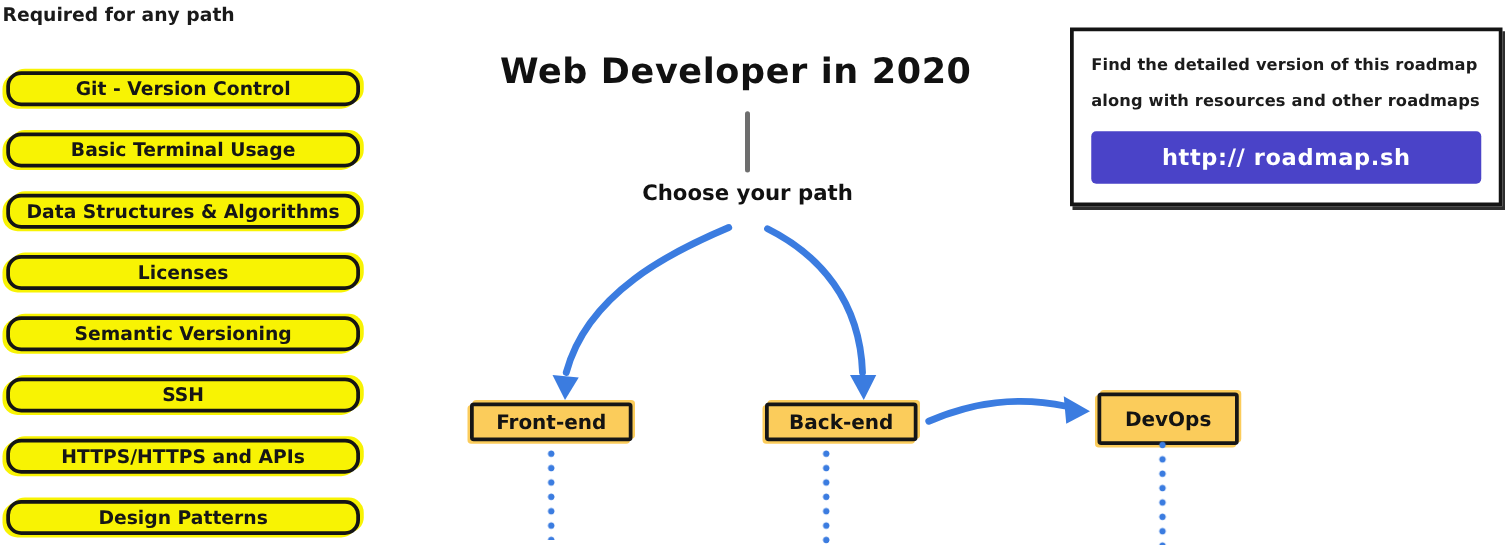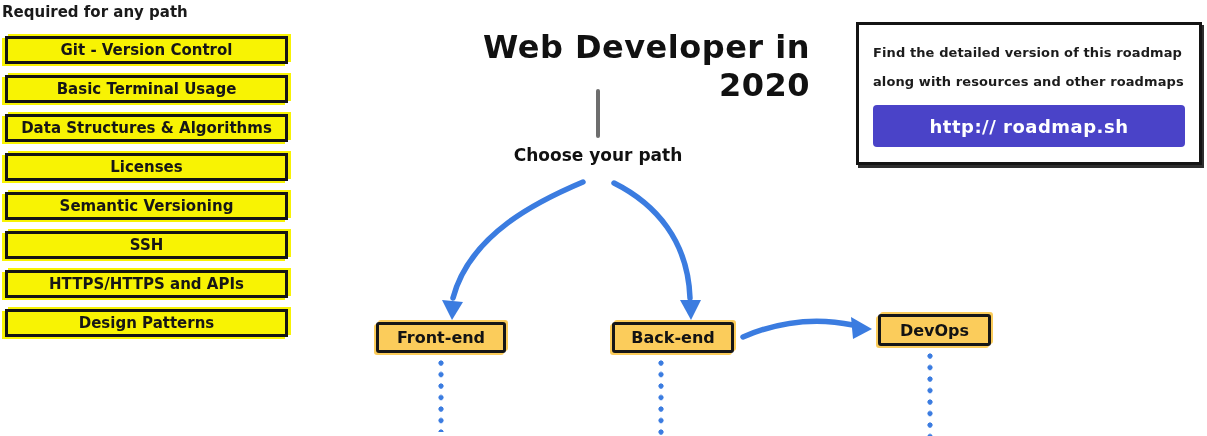--- a/index.html
+++ b/index.html
@@ -19,30 +19,30 @@
 
   
   .req-heading {
     position: absolute; left: 2px; top: 3px;
     font-size: 15px; font-weight: bold; color: var(--ink);
   }
   .req-col { position: absolute; left: 5px; top: 36px; width: 283px; }
   .req-box {
     width: 283px; height: 28px; margin-bottom: 11px;
     background: var(--highlight-yellow);
-    border: 3px solid #141414; border-radius: 0;
+    border: 3px solid #141414; border-radius: 12px;
     box-shadow: 3px -2px 0 var(--highlight-yellow), -3px 2px 0 var(--highlight-yellow);
     display: flex; align-items: center; justify-content: center;
-    font-size: 15px; font-weight: bold; color: #161616;
+    font-size: 15px; font-weight: bold; color: #161616; margin-top: 21px;
   }
 
   
   .title {
-    position: absolute; left: 400px; top: 28px; width: 410px;
-    text-align: right; font-size: 32px; font-weight: bold;
+    position: absolute; left: 400px; top: 40px; width: 410px;
+    text-align: left; font-size: 28px; font-weight: bold;
     color: #111; letter-spacing: 0.5px;
   }
   .stem {
     position: absolute; left: 596px; top: 89px; width: 4px; height: 49px;
     background: var(--line-gray); border-radius: 2px;
   }
   .choose {
     position: absolute; left: 488px; top: 145px; width: 220px;
     text-align: center; font-size: 17px; font-weight: bold; color: #111;
   }
@@ -57,21 +57,21 @@
     position: absolute; height: 31px;
     background: var(--node-orange);
     border: 3px solid #161616; border-radius: 3px;
     box-shadow: 2px -2px 0 var(--node-orange), -2px 2px 0 var(--node-orange);
     display: flex; align-items: center; justify-content: center;
     font-size: 16px; font-weight: bold; color: #131313;
     cursor: pointer;
   }
   .node-frontend { left: 376px; top: 322px; width: 130px; }
   .node-backend  { left: 612px; top: 322px; width: 122px; }
-  .node-devops   { left: 878px; top: 314px; width: 113px; height: 32px; }
+  .node-devops   { left: 878px; top: 314px; width: 113px; height: 42px; }
 
   
   .dots {
     position: absolute; width: 6px;
     background-image: radial-gradient(circle at 3px 3px, var(--arrow-blue) 2.3px, rgba(59,124,224,0) 2.9px);
     background-size: 6px 11.5px; background-repeat: repeat-y;
   }
   .dots-frontend { left: 438px; top: 360px; height: 72px; }
   .dots-backend  { left: 658px; top: 360px; height: 76px; }
   .dots-devops   { left: 927px; top: 353px; height: 83px; }

